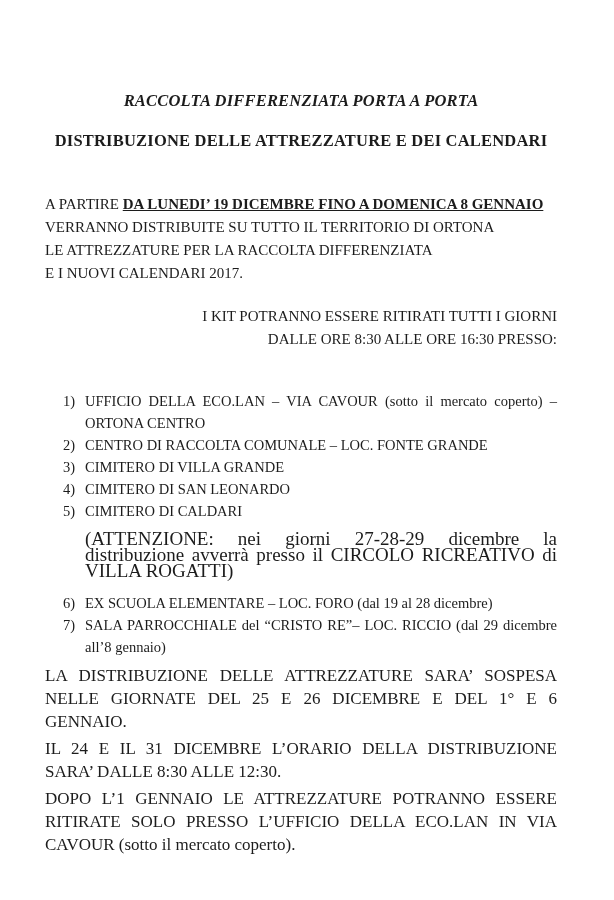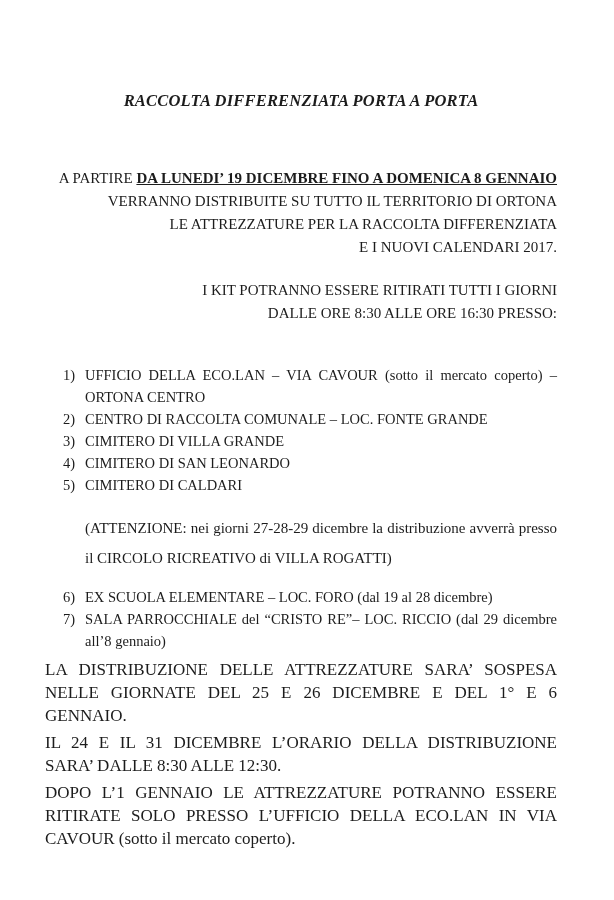--- a/index.html
+++ b/index.html
@@ -23,24 +23,24 @@
   .title {
     font-weight: bold;
     font-size: 16.5px;
     line-height: 20px;
     text-align: center;
     letter-spacing: 0.2px;
   }
   .title1 { margin-top: 91px; font-style: italic; }
   .title2 { margin-top: 20px; }
   .intro {
-    margin-top: 56px;
+    margin-top: 42px;
     font-size: 15px;
     line-height: 23px;
-    text-align: right;
+    text-align: left;
   }
   .intro .hl {
     font-weight: bold;
     text-decoration: underline;
   }
   .kit {
     margin-top: 20px;
     font-size: 15px;
     line-height: 23px;
     text-align: right;
@@ -55,24 +55,24 @@
   .li { display: flex; }
   .li .num {
     flex: 0 0 22px;
     width: 22px;
   }
   .li .txt {
     flex: 1;
     text-align: justify;
   }
   .attention {
-    margin-top: 17px;
+    margin-top: 9px;
     margin-left: 40px;
-    font-size: 15px;
-    line-height: 30px;
+    font-size: 19px;
+    line-height: 16px;
     text-align: justify;
   }
   .paragraphs {
     margin-top: 6px;
     font-size: 17px;
     line-height: 23px;
   }
   .paragraphs p {
     margin: 0 0 4px 0;
     text-align: justify;
@@ -90,20 +90,21 @@
   .sig-left  { width: 130px; }
   .sig-right { width: 210px; margin-right: -15px; }
 </style>
 </head>
 <body>
 
 <div class="page">
 
   <div class="title title1">RACCOLTA DIFFERENZIATA PORTA A PORTA</div>
 
+  <div class="title title2">DISTRIBUZIONE DELLE ATTREZZATURE E DEI CALENDARI</div>
 
   <div class="intro">
     <div><span>A PARTIRE </span><span class="hl">DA LUNEDI’ 19 DICEMBRE FINO A DOMENICA 8 GENNAIO</span></div>
     <div>VERRANNO DISTRIBUITE SU TUTTO IL TERRITORIO DI ORTONA</div>
     <div>LE ATTREZZATURE PER LA RACCOLTA DIFFERENZIATA</div>
     <div>E I NUOVI CALENDARI 2017.</div>
   </div>
 
   <div class="kit">
     <div>I KIT POTRANNO ESSERE RITIRATI TUTTI I GIORNI</div>

